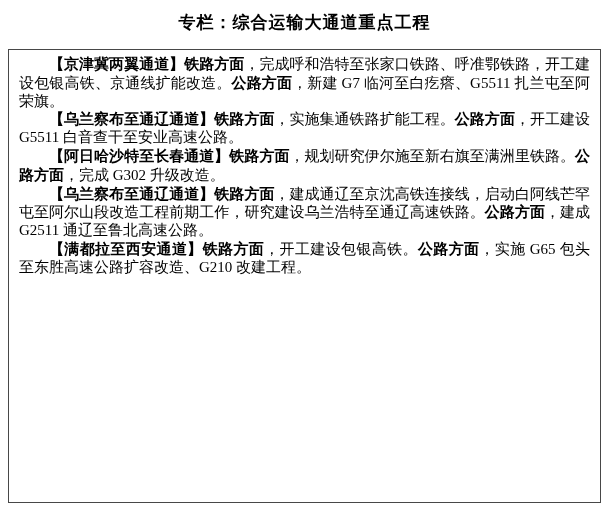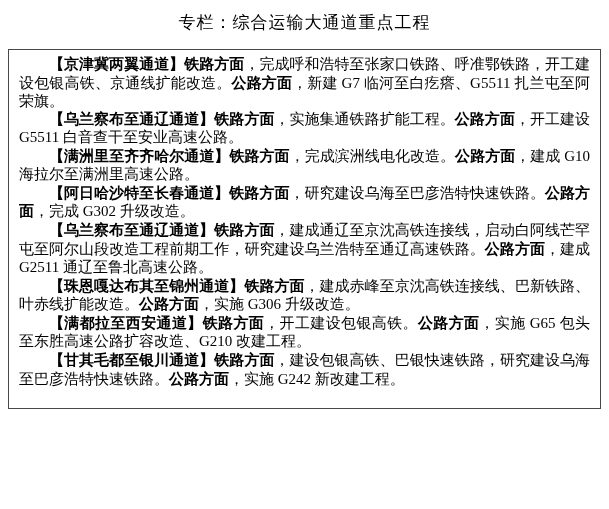--- a/index.html
+++ b/index.html
@@ -6,32 +6,32 @@
   body {
     width: 609px; height: 509px;
     font-family: "Liberation Serif", "DejaVu Serif", serif;
     color: #000000;
     overflow: hidden;
   }
   .page { width: 609px; height: 509px; box-sizing: border-box; }
   .title {
     text-align: center;
     font-family: "Liberation Sans", "DejaVu Sans", sans-serif;
-    font-weight: normal;
+    font-weight: bold;
     font-size: 17px;
     letter-spacing: 1px;
     padding-top: 11px;
     height: 23px;
     line-height: 23px;
   }
   .box {
     margin: 15px 8px 0 8px;
     border: 1px solid #474747;
     box-sizing: border-box;
-    height: 360px;
+    height: 454px;
     padding: 5px 10px 5px 10px;
     overflow: hidden;
     background: #ffffff;
   }
   .entry {
     margin: 0;
     font-size: 15px;
     line-height: 17.8px;
     text-indent: 2em;
     text-align: justify;
@@ -46,28 +46,25 @@
 
 <div class="page">
   <div class="title">专栏：综合运输大通道重点工程</div>
   <div class="box">
     <div>
   <p class="entry"><span class="b">【京津冀两翼通道】</span><span class="b">铁路方面</span><span>，完成呼和浩特至张家口铁路、呼准鄂铁路，开工建设包银高铁、京通线扩能改造。</span><span class="b">公路方面</span><span>，新建 G7 临河至白疙瘩、G5511 扎兰屯至阿荣旗。</span></p>
 
   <p class="entry"><span class="b">【乌兰察布至通辽通道】</span><span class="b">铁路方面</span><span>，实施集通铁路扩能工程。</span><span class="b">公路方面</span><span>，开工建设 G5511 白音查干至安业高速公路。</span></p>
 
 
-  <p class="entry"><span class="b">【满洲里至齐齐哈尔通道】</span><span class="b">铁路方面</span><span>，完成滨洲线电化改造。</span><span class="b">公路方面</span><span>，建成 G10 海拉尔至满洲里高速公路。</span></p>
 
 
-  <p class="entry"><span class="b">【阿日哈沙特至长春通道】</span><span class="b">铁路方面</span><span>，研究建设乌海至巴彦浩特快速铁路。</span><span class="b">公路方面</span><span>，完成 G302 升级改造。</span></p>
+  <p class="entry"><span class="b">【阿日哈沙特至长春通道】</span><span class="b">铁路方面</span><span>，规划研究伊尔施至新右旗至满洲里铁路。</span><span class="b">公路方面</span><span>，完成 G302 升级改造。</span></p>
 
   <p class="entry"><span class="b">【乌兰察布至通辽通道】</span><span class="b">铁路方面</span><span>，建成通辽至京沈高铁连接线，启动白阿线芒罕屯至阿尔山段改造工程前期工作，研究建设乌兰浩特至通辽高速铁路。</span><span class="b">公路方面</span><span>，建成 G2511 通辽至鲁北高速公路。</span></p>
 
-  <p class="entry"><span class="b">【珠恩嘎达布其至锦州通道】</span><span class="b">铁路方面</span><span>，建成赤峰至京沈高铁连接线、巴新铁路、叶赤线扩能改造。</span><span class="b">公路方面</span><span>，实施 G306 升级改造。</span></p>
 
   <p class="entry"><span class="b">【满都拉至西安通道】</span><span class="b">铁路方面</span><span>，开工建设包银高铁。</span><span class="b">公路方面</span><span>，实施 G65 包头至东胜高速公路扩容改造、G210 改建工程。</span></p>
 
-  <p class="entry"><span class="b">【甘其毛都至银川通道】</span><span class="b">铁路方面</span><span>，建设包银高铁、巴银快速铁路，研究建设乌海至巴彦浩特快速铁路。</span><span class="b">公路方面</span><span>，实施 G242 新改建工程。</span></p>
 
 </div>
   </div>
 </div>
 
 </body></html>

